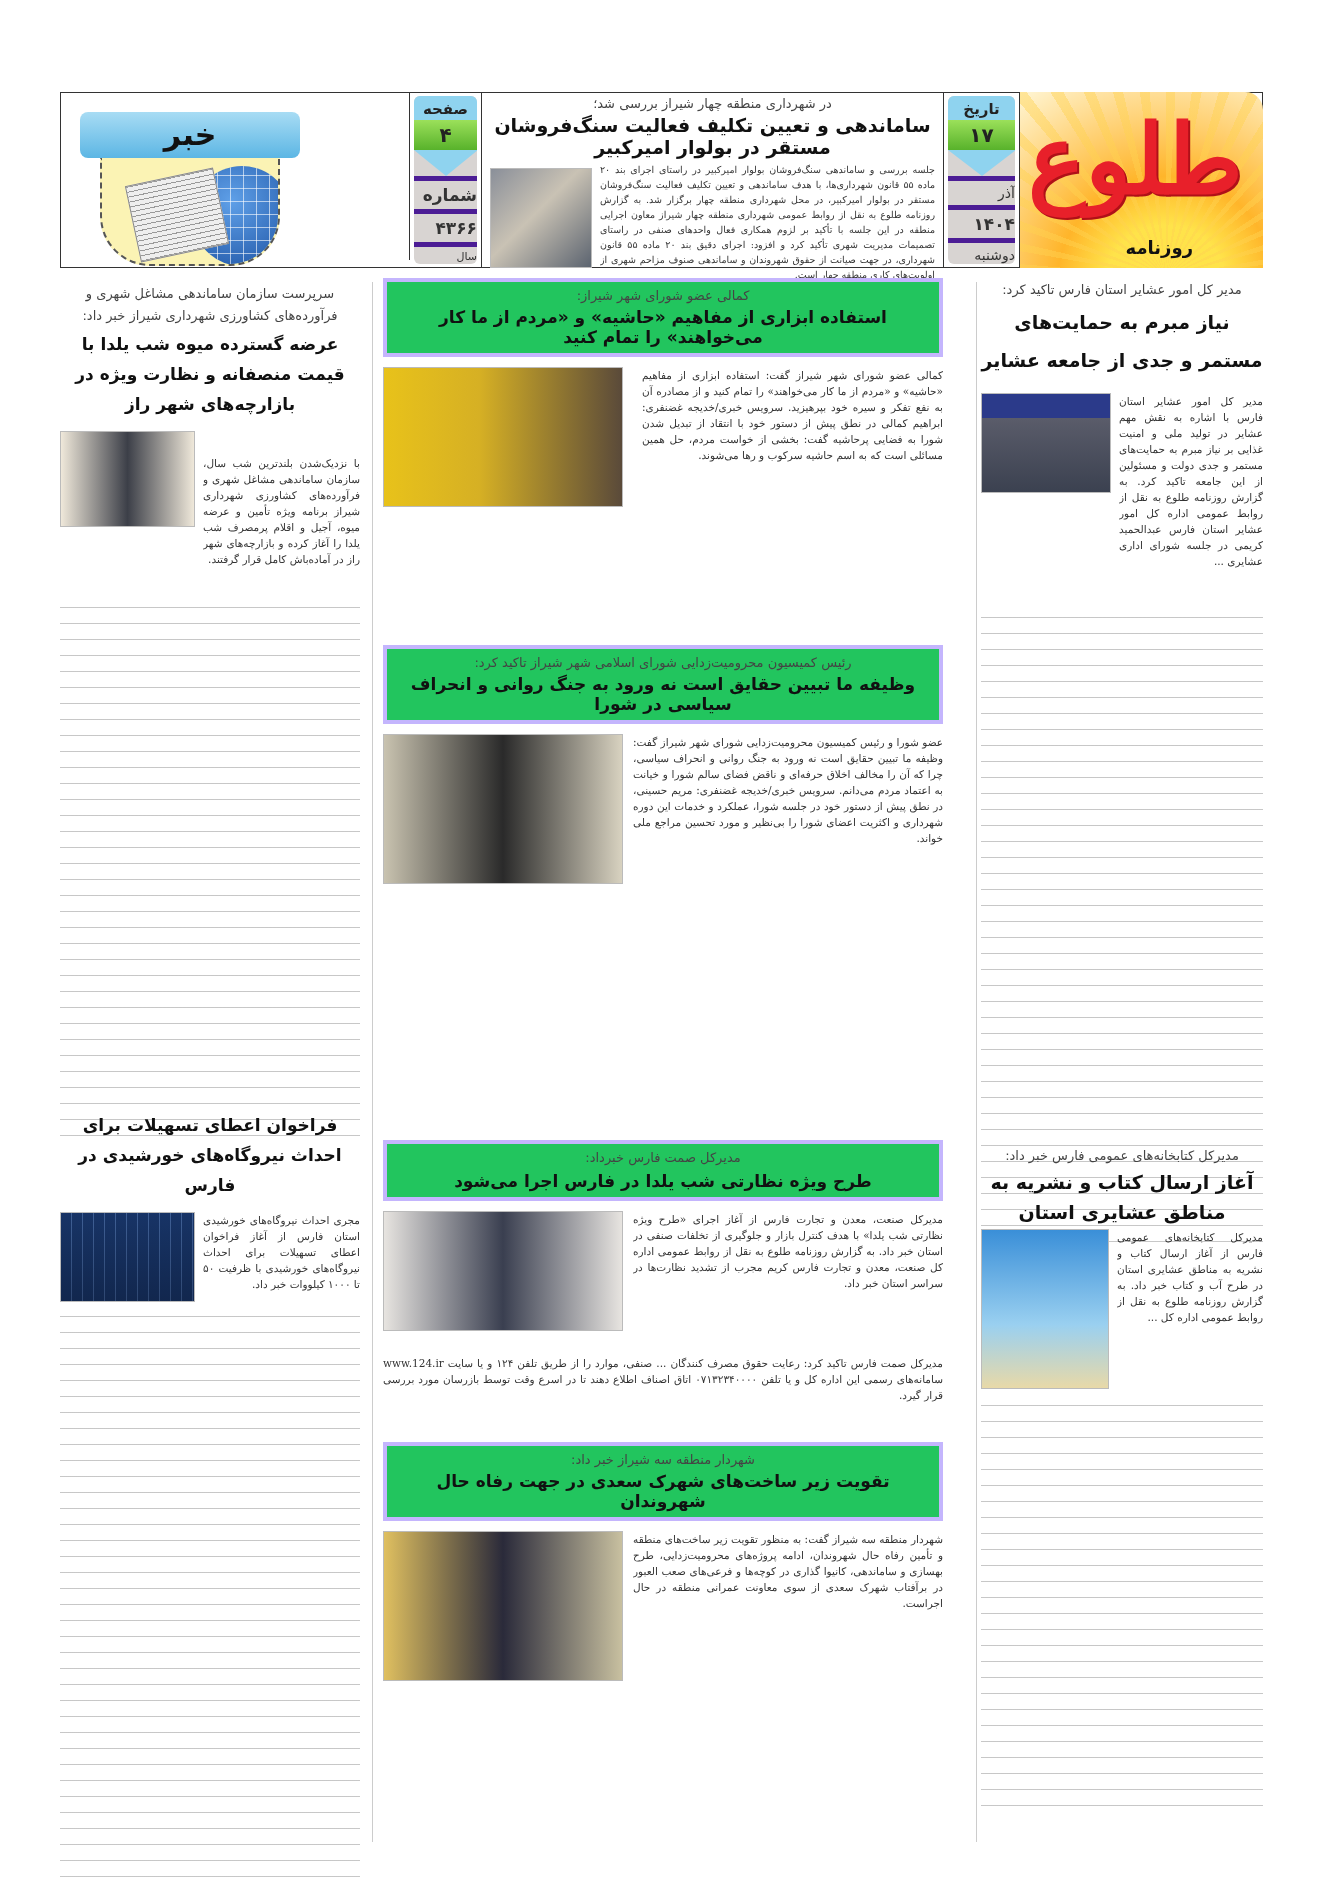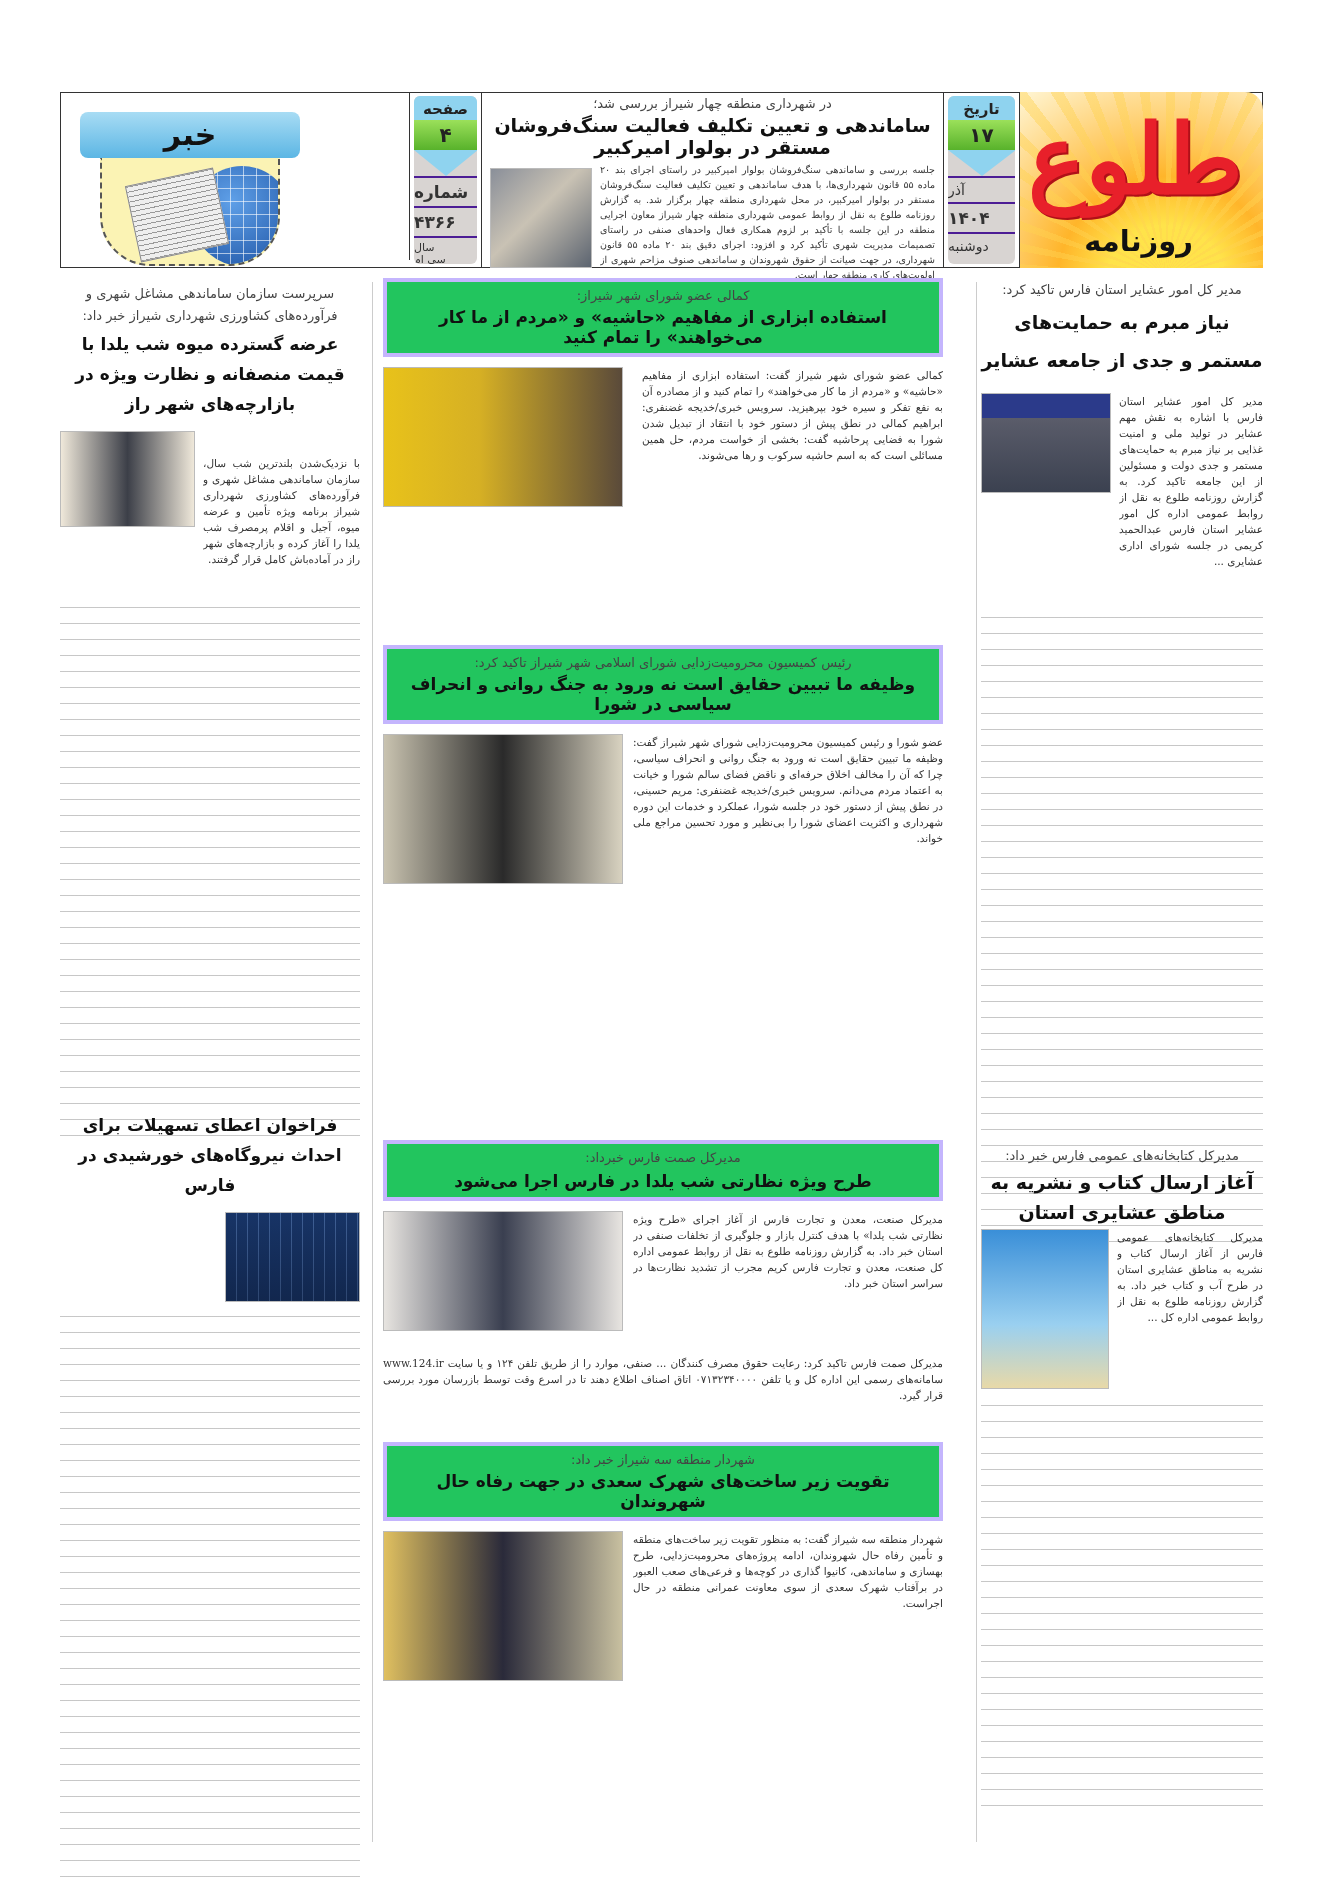--- a/index.html
+++ b/index.html
@@ -2,27 +2,27 @@
 <html><head>
 <meta charset="utf-8">
 <style>
   * { box-sizing: border-box; margin: 0; padding: 0; }
   body { width: 1323px; height: 1890px; background: #fff; font-family: "DejaVu Sans", sans-serif; color: #222; position: relative; overflow: hidden; direction: rtl; }
   .abs { position: absolute; }
   .masthead { left: 60px; top: 92px; width: 1203px; height: 176px; border: 1.5px solid #333; }
   .logo-box { right: 60px; top: 92px; width: 244px; height: 176px; border-radius: 0 18px 0 0; background: radial-gradient(circle at 60% 110%, #ffe34a 0 25%, #ffb52a 45%, #fff6d6 100%); overflow: hidden; border-left: 1px solid #333; }
   .logo-rays { position: absolute; inset: 0; background: repeating-conic-gradient(from 0deg at 60% 105%, rgba(255,210,80,.45) 0 3deg, transparent 3deg 8deg); }
   .logo-word { position: absolute; right: 20px; top: 10px; font-size: 96px; font-weight: bold; color: #e8202a; font-family: "DejaVu Serif", serif; text-shadow: 2px 2px 0 #b01018; line-height: 1.2; }
-  .logo-sub { position: absolute; right: 70px; bottom: 10px; font-size: 29px; font-weight: bold; color: #111; }
+  .logo-sub { position: absolute; right: 70px; bottom: 10px; font-size: 18px; font-weight: bold; color: #111; }
   .date-box { right: 304px; top: 92px; width: 76px; height: 176px; border-left: 1px solid #333; padding: 4px; }
   .pill { width: 100%; border-radius: 6px; overflow: hidden; background: #d8d4d2; height: 168px; display: flex; flex-direction: column; align-items: center; }
   .pill .lab { width: 100%; background: #8fd3ef; text-align: center; font-weight: bold; font-size: 15px; padding: 4px 0 2px; color: #222; }
   .pill .num { width: 110%; background: linear-gradient(#9be05a,#58b22b); text-align: center; font-weight: bold; font-size: 20px; padding: 3px 0; color: #222; }
   .pill .tri { width: 0; height: 0; border-left: 34px solid transparent; border-right: 34px solid transparent; border-top: 26px solid #8fd3ef; }
-  .pill .cell { width: 100%; text-align: left; font-size: 14px; padding: 4px 0; border-top: 2px solid #4c1d95; color: #333; }
+  .pill .cell { width: 100%; text-align: right; font-size: 14px; padding: 4px 0; border-top: 5px solid #4c1d95; color: #333; }
   .pill .cell.b { font-weight: bold; font-size: 17px; }
   .topstory { right: 380px; top: 92px; width: 462px; height: 176px; padding: 4px 8px; border-left: 1px solid #333; }
   .kicker { font-size: 13px; color: #444; text-align: center; }
   .headline { font-weight: bold; text-align: center; color: #111; }
   .page-box { right: 842px; top: 92px; width: 72px; height: 168px; padding: 4px; border-left: 1px solid #333; }
   .khabar { left: 60px; top: 92px; width: 260px; height: 176px; border-radius: 14px 0 0 0; padding: 20px; }
   .khabar-ribbon { height: 46px; background: linear-gradient(#a8dcf4,#5cb6e4); border-radius: 8px; text-align: center; font-size: 30px; font-weight: bold; color: #111; line-height: 46px; }
   .khabar-pocket { margin: 0 20px; height: 108px; background: #fbf3b4; border: 2px dashed #555; border-top: none; border-radius: 0 0 50px 50px; position: relative; overflow: hidden; }
   .globe { position: absolute; left: 90px; top: 8px; width: 100px; height: 100px; border-radius: 50%; background: radial-gradient(circle at 40% 35%, #5fa0e8, #1a4fa0); }
   .globe::after { content: ""; position: absolute; inset: 0; border-radius: 50%; background: repeating-linear-gradient(90deg, transparent 0 12px, rgba(255,255,255,.6) 12px 13px), repeating-linear-gradient(0deg, transparent 0 12px, rgba(255,255,255,.6) 12px 13px); }
@@ -162,16 +162,17 @@
   <div style="display:flex;gap:8px;margin-top:12px;">
     <div class="body" style="flex:1;height:140px;overflow:hidden;margin-top:24px;">با نزدیک‌شدن بلندترین شب سال، سازمان ساماندهی مشاغل شهری و فرآورده‌های کشاورزی شهرداری شیراز برنامه ویژه تأمین و عرضه میوه، آجیل و اقلام پرمصرف شب یلدا را آغاز کرده و بازارچه‌های شهر راز در آماده‌باش کامل قرار گرفتند.</div>
     <div class="photo" style="width:135px;height:96px;background:linear-gradient(90deg,#efe8da,#3c3f48 50%,#efe8da);"></div>
   </div>
   <div class="filler" style="height:540px;margin-top:6px;"></div>
 </div>
 
 <div class="col" style="left:60px;top:1110px;width:300px;">
   <div class="headline" style="font-size:17px;line-height:30px;">فراخوان اعطای تسهیلات برای احداث نیروگاه‌های خورشیدی در فارس</div>
   <div style="display:flex;gap:8px;margin-top:12px;">
+    <div class="body" style="flex:1;height:90px;overflow:hidden;">مجری احداث نیروگاه‌های خورشیدی استان فارس از آغاز فراخوان اعطای تسهیلات برای احداث نیروگاه‌های خورشیدی با ظرفیت ۵۰ تا ۱۰۰۰ کیلووات خبر داد.</div>
     <div class="photo" style="width:135px;height:90px;background:repeating-linear-gradient(90deg,#1d3a6a 0 10px,#4d6a9a 10px 11px),linear-gradient(#cfe4f5,#9ab);background-blend-mode:multiply;"></div>
   </div>
   <div class="filler" style="height:600px;margin-top:8px;"></div>
 </div>
 
 </body></html>

